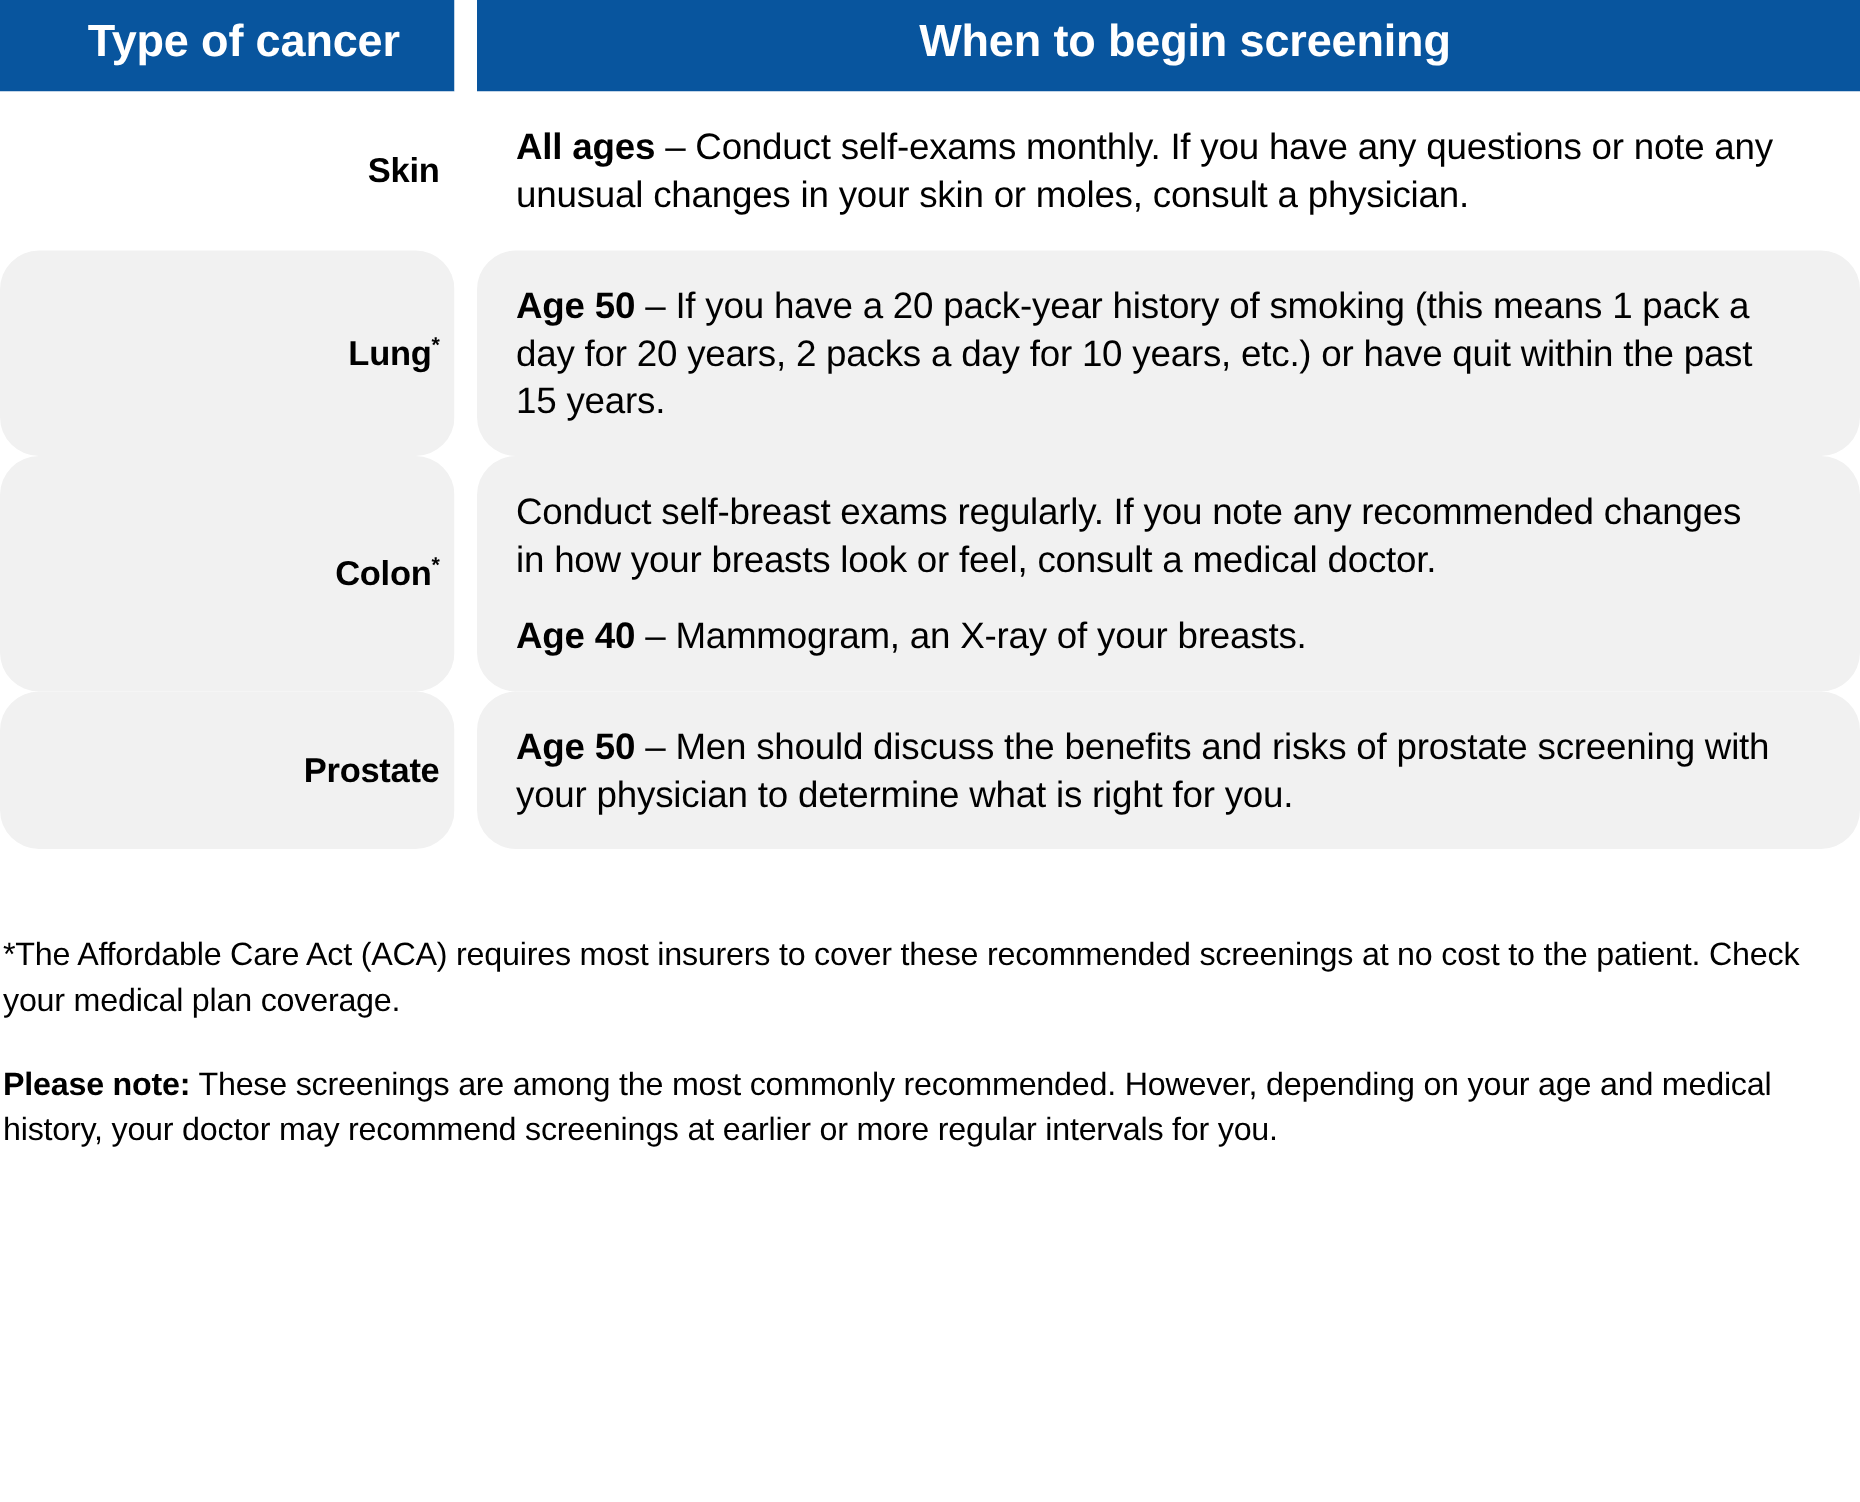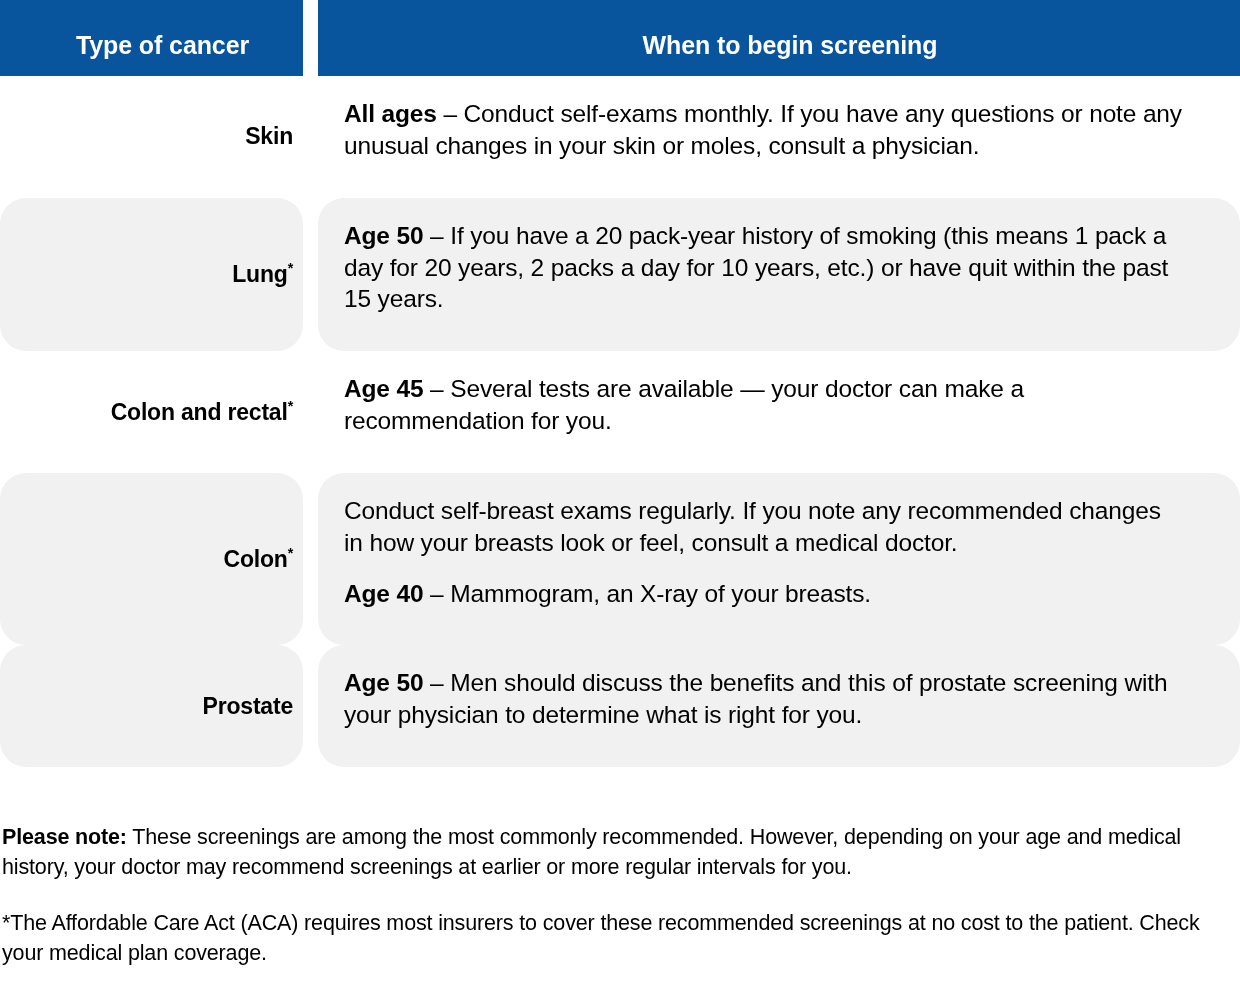--- a/index.html
+++ b/index.html
@@ -28,24 +28,24 @@
     border-spacing: 0;
     table-layout: fixed;
   }
   .col-left  { width: 303px; }
   .col-gap   { width: 15px; }
   .col-right { width: 922px; }
 
   .hdr-cell {
     background: #08559E;
     color: #ffffff;
-    font-size: 25px;
+    font-size: 30px;
     font-weight: bold;
     letter-spacing: -0.1px;
-    padding: 31px 0 16px 22px;
+    padding: 11px 0 16px 22px;
     vertical-align: middle;
     height: 27px;
   }
   .hdr-gap {
     background: #ffffff;
     padding: 0;
   }
   .gap-cell {
     background: #ffffff;
     padding: 0;
@@ -55,21 +55,21 @@
     font-size: 23px;
     font-weight: bold;
     padding: 0 10px 0 22px;
     vertical-align: middle;
     letter-spacing: -0.2px;
     text-align: right;
   }
   .cell-body {
     font-size: 24.5px;
     line-height: 1.30;
-    padding: 22px 58px 36px 26px;
+    padding: 22px 58px 20px 26px;
     vertical-align: middle;
     letter-spacing: -0.15px;
   }
   .cell-body p {
     margin: 0;
   }
   .cell-body p + p {
     margin-top: 19px;
   }
   .cell-body b { font-weight: bold; }
@@ -123,43 +123,36 @@
             <p><b>All ages</b><span> – </span><span>Conduct self-exams monthly. If you have any questions or note any unusual changes in your skin or moles, consult a physician.</span></p>
           </td>
         </tr>
         <tr class="shade">
           <td class="cell-label"><span>Lung</span><span class="sup">*</span></td>
           <td class="gap-cell"></td>
           <td class="cell-body">
             <p><b>Age 50</b><span> – </span><span>If you have a 20 pack-year history of smoking (this means 1 pack a day for 20 years, 2 packs a day for 10 years, etc.) or have quit within the past 15 years.</span></p>
           </td>
         </tr>
-        <tr class="white">
-          <td class="cell-label"><span>Colon and rectal</span><span class="sup">*</span></td>
-          <td class="gap-cell"></td>
-          <td class="cell-body">
-            <p><b>Age 45</b><span> – </span><span>Several tests are available — your doctor can make a recommendation for you.</span></p>
-          </td>
-        </tr>
         <tr class="shade">
           <td class="cell-label"><span>Colon</span><span class="sup">*</span></td>
           <td class="gap-cell"></td>
           <td class="cell-body">
             <p><span>Conduct self-breast exams regularly. If you note any recommended changes in how your breasts look or feel, consult a medical doctor.</span></p>
             <p><b>Age 40</b><span> – </span><span>Mammogram, an X-ray of your breasts.</span></p>
           </td>
         </tr>
         <tr class="shade">
           <td class="cell-label"><span>Prostate</span></td>
           <td class="gap-cell"></td>
           <td class="cell-body">
-            <p><b>Age 50</b><span> – </span><span>Men should discuss the benefits and this of prostate screening with your physician to determine what is right for you.</span></p>
+            <p><b>Age 50</b><span> – </span><span>Men should discuss the benefits and risks of prostate screening with your physician to determine what is right for you.</span></p>
           </td>
         </tr>
       </tbody>
   </table>
 
   <div class="notes" id="notes">
+      <p><span>*The Affordable Care Act (ACA) requires most insurers to cover these recommended screenings at no cost to the patient. Check your medical plan coverage.</span></p>
       <p><b>Please note:</b><span> These screenings are among the most commonly recommended. However, depending on your age and medical history, your doctor may recommend screenings at earlier or more regular intervals for you.</span></p>
-      <p><span>*The Affordable Care Act (ACA) requires most insurers to cover these recommended screenings at no cost to the patient. Check your medical plan coverage.</span></p>
     </div>
 
 </div>
 
 </body></html>

